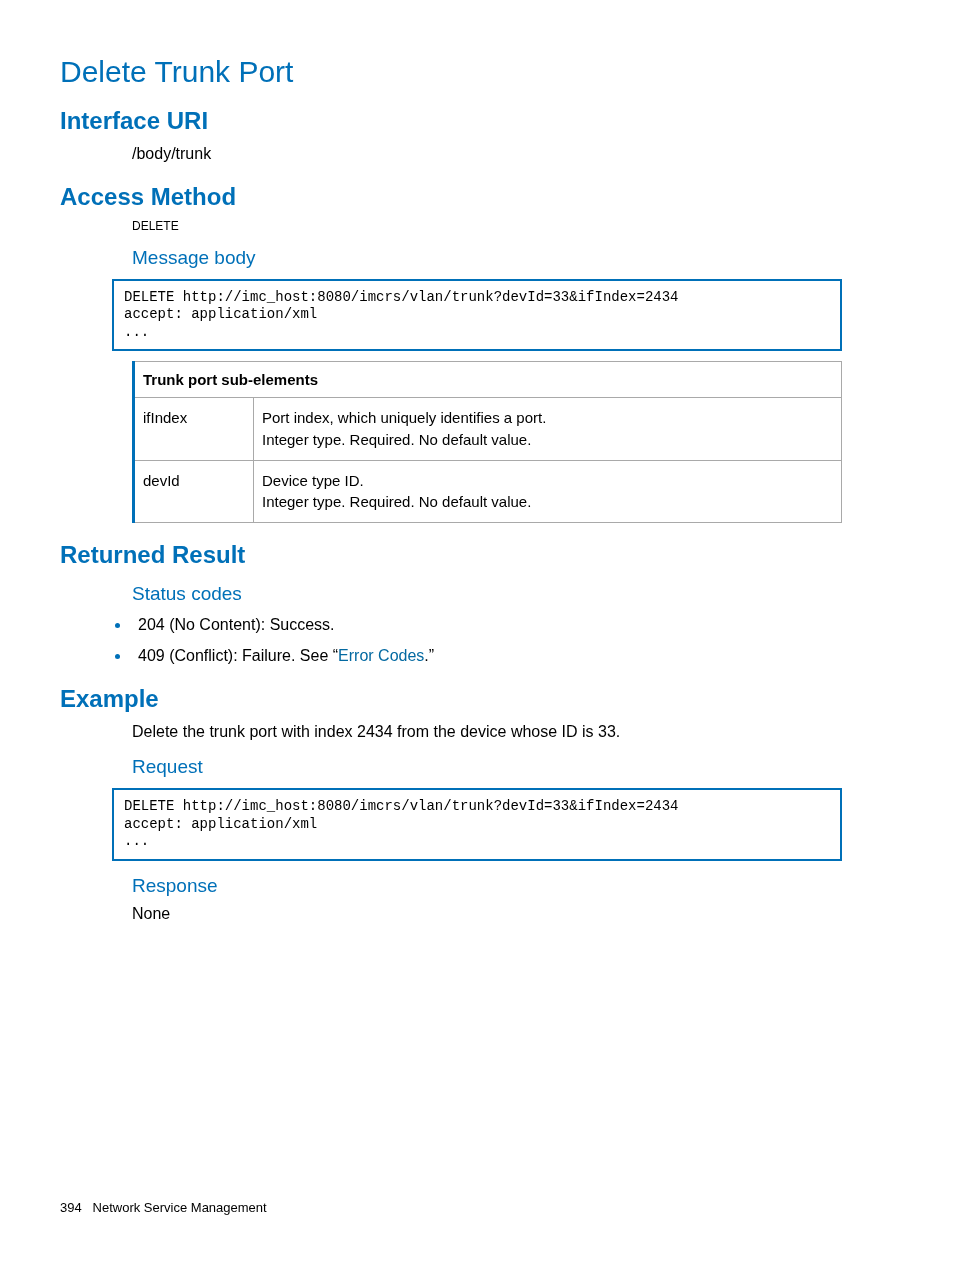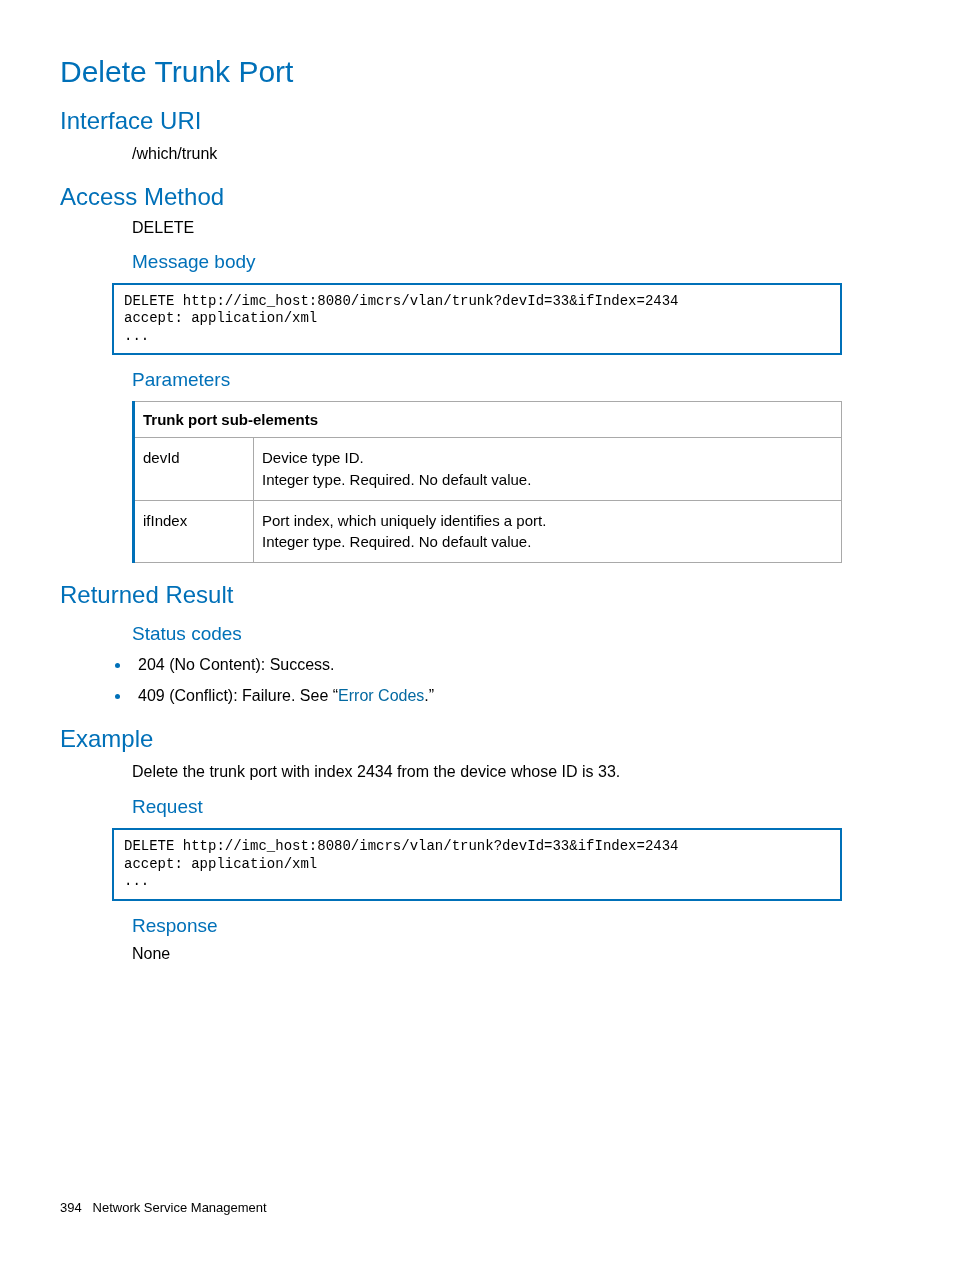--- a/index.html
+++ b/index.html
@@ -19,37 +19,37 @@
   .h1 {
     color: #0070b8;
     font-size: 30px;
     font-weight: 400;
     margin: 0 0 12px 0;
     font-family: Arial, Helvetica, sans-serif;
   }
   .h2 {
     color: #0070b8;
     font-size: 24px;
-    font-weight: 400;
+    font-weight: 700;
     margin: 18px 0 8px 0;
   }
   .h3 {
     color: #0070b8;
     font-size: 19px;
     font-weight: 400;
     margin: 14px 0 6px 0;
     margin-left: 72px;
   }
   .body-text {
     font-size: 16px;
     margin: 6px 0 6px 72px;
     line-height: 1.35;
   }
   .delete-upper {
-    font-size: 16px;
+    font-size: 12px;
     margin: 2px 0 8px 72px;
   }
   .codebox {
     border: 2px solid #0070b8;
     margin: 10px 0 10px 52px;
     padding: 8px 10px;
     font-family: "Courier New", monospace;
     font-size: 14px;
     white-space: pre;
     line-height: 1.25;
@@ -104,47 +104,46 @@
   }
 </style>
 </head>
 <body>
 
 <div class="page">
 
   <div class="h1">Delete Trunk Port</div>
 
   <div class="h2">Interface URI</div>
-  <div class="body-text">/which/trunk</div>
+  <div class="body-text">/body/trunk</div>
 
   <div class="h2">Access Method</div>
 
   <div class="delete-upper">DELETE</div>
 
   <div class="h3">Message body</div>
   <div class="codebox">DELETE http://imc_host:8080/imcrs/vlan/trunk?devId=33&amp;ifIndex=2434
 accept: application/xml
 ...</div>
 
-  <div class="h3">Parameters</div>
   <table class="param">
     <thead>
       <tr>
         <th colspan="2">Trunk port sub-elements</th>
       </tr>
     </thead>
     <tbody>
       <tr>
-        <td>devId</td>
-        <td style="white-space:pre-line;">Device type ID.
+        <td>ifIndex</td>
+        <td style="white-space:pre-line;">Port index, which uniquely identifies a port.
 Integer type. Required. No default value.</td>
       </tr>
       <tr>
-        <td>ifIndex</td>
-        <td style="white-space:pre-line;">Port index, which uniquely identifies a port.
+        <td>devId</td>
+        <td style="white-space:pre-line;">Device type ID.
 Integer type. Required. No default value.</td>
       </tr>
     </tbody>
   </table>
 
   <div class="h2">Returned Result</div>
   <div class="h3">Status codes</div>
   <ul class="status">
     <li>
       <span>204 (No Content): Success.</span>

